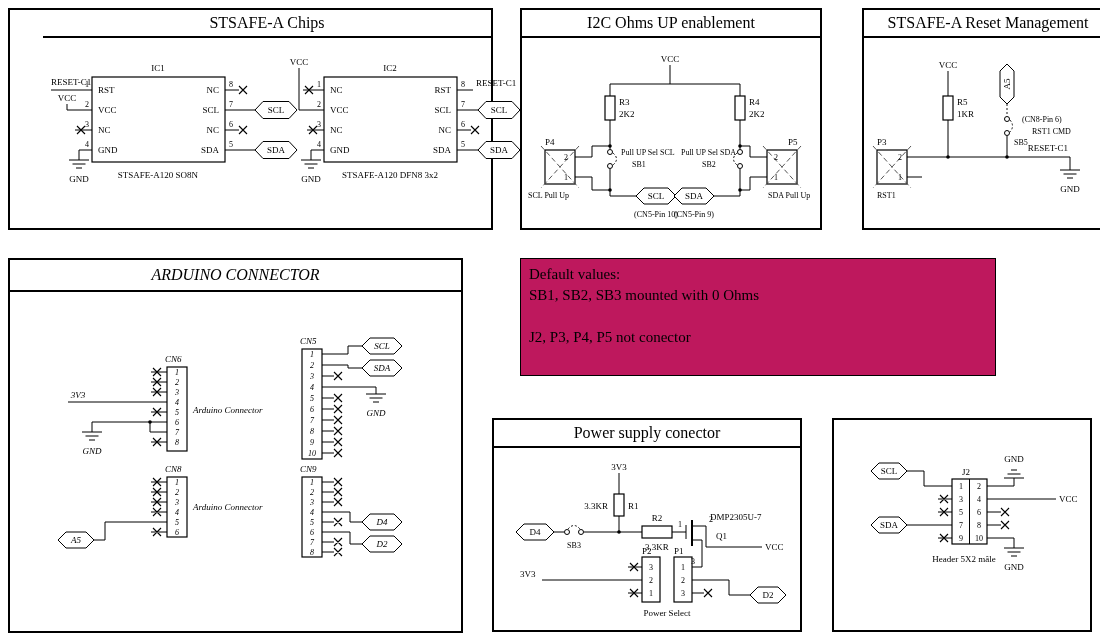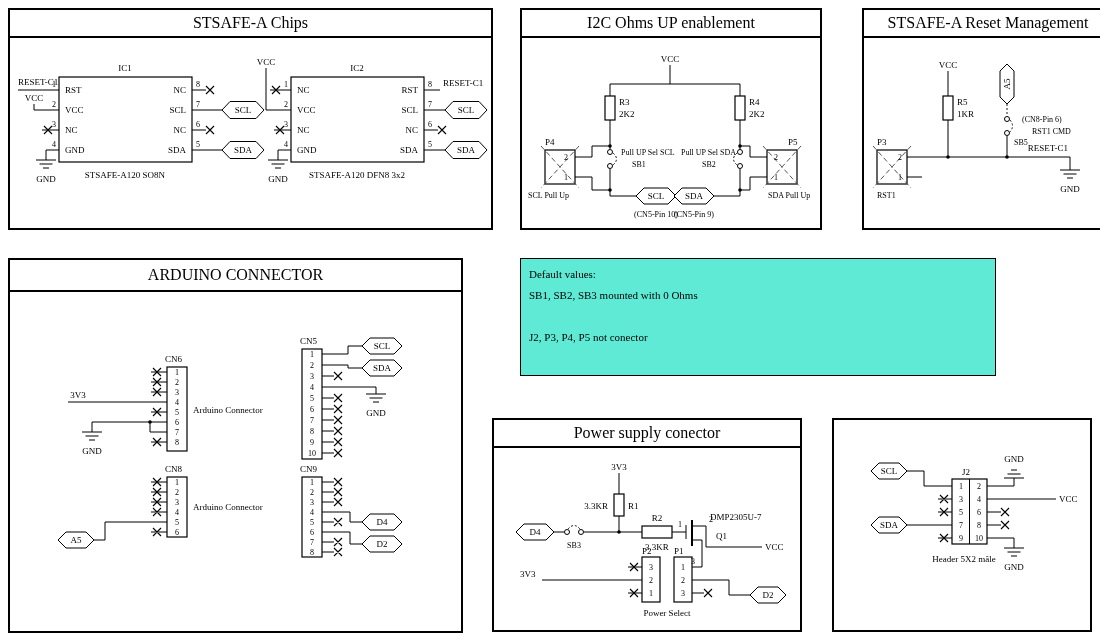--- a/index.html
+++ b/index.html
@@ -15,29 +15,29 @@
   svg text.pn { font-size:8px; }
   .w  { stroke:#000; stroke-width:1; fill:none; }
   .w2 { stroke:#000; stroke-width:2; fill:none; }
   .bx { stroke:#000; stroke-width:1.2; fill:none; }
   .hex{ stroke:#000; stroke-width:1; fill:#fff; }
   .xm { stroke:#000; stroke-width:1.1; fill:none; }
   .dx { stroke:#555; stroke-width:1; fill:none; stroke-dasharray:5 3; }
   .da { stroke:#000; stroke-width:0.9; fill:none; stroke-dasharray:2 2; }
   .sb { stroke:#000; stroke-width:1; fill:#fff; }
   .dot{ fill:#000; stroke:none; }
-  .defaults-box { position:absolute; border:1px solid #000; background:#5eead4; padding:5px 8px; font-size:11px; line-height:21px; }
+  .defaults-box { position:absolute; border:1px solid #000; background:#be185d; padding:5px 8px; font-size:15px; line-height:21px; }
   .dv-gap { height:21px; }
 </style>
 </head>
 <body>
 
 <div class="sheet">
 
-  <div class="panel" style="left:8px;top:8px;width:485px;height:222px;">
+  <div class="panel" style="left:8px;top:8px;width:485px;height:222px;padding-left:33px;">
     <div class="panel-title">STSAFE-A Chips</div>
     <svg width="481" height="190" viewBox="0 0 481 190">
       <g>
         <path class="w" d="M8,52 H49 M24,66 V72 H49 M32,92 H49 M49,112 H36 V122 M182,52 H196 M182,72 H212 M182,92 H196 M182,112 H212 M256,30 V72 H281 M260,52 H281 M264,92 H281 M281,112 H268 V122 M414,52 H430 M414,72 H435 M414,92 H428 M414,112 H435"></path>
       </g>
       <path class="w" d="M26,122 H46 M29.5,126 H42.5 M33,130 H39 M258,122 H278 M261.5,126 H274.5 M265,130 H271"></path>
       <path class="xm" d="M34,88 L42,96 M34,96 L42,88 M196,48 L204,56 M196,56 L204,48 M196,88 L204,96 M196,96 L204,88 M262,48 L270,56 M262,56 L270,48 M266,88 L274,96 M266,96 L274,88 M428,88 L436,96 M428,96 L436,88"></path>
 
       <g>
         <rect class="bx" x="49" y="39" width="133" height="85"></rect>
@@ -178,21 +178,21 @@
 
       <rect class="bx" x="13" y="112" width="30" height="34"></rect>
       <path class="dx" d="M9,108 L47,150 M47,108 L9,150"></path>
       <text x="13" y="107">P3</text>
       <text class="pn" x="36" y="122" text-anchor="middle">2</text>
       <text class="pn" x="36" y="142" text-anchor="middle">1</text>
       <text class="t8" x="13" y="160">RST1</text>
     </svg>
   </div>
 
-  <div class="panel" style="left:8px;top:258px;width:455px;height:375px;">
+  <div class="panel" style="left:8px;top:258px;width:455px;height:375px;font-style:italic;">
     <div class="panel-title tall">ARDUINO CONNECTOR</div>
     <svg width="451" height="339" viewBox="0 0 451 339">
       <path class="w" d="M58,110 H157 M157,130 H82 V140 M157,140 H140 V130 M141,80 H157 M141,90 H157 M141,100 H157 M141,120 H157 M141,150 H157 M312,62 H338 V54 H352 M312,73 H338 V76 H352 M312,95 H366 V102 M312,84 H324 M312,106 H324 M312,117 H324 M312,128 H324 M312,139 H324 M312,150 H324 M312,161 H324 M157,230 H95 V248 H84 M141,190 H157 M141,200 H157 M141,210 H157 M141,220 H157 M141,240 H157 M312,220 H340 V230 H352 M312,240 H340 V252 H352 M312,190 H324 M312,200 H324 M312,210 H324 M312,230 H324 M312,250 H324 M312,260 H324"></path>
       <path class="w" d="M72,140 H92 M75.5,144 H88.5 M79,148 H85 M356,102 H376 M359.5,106 H372.5 M363,110 H369"></path>
       <path class="xm" d="M143,76 L151,84 M143,84 L151,76 M143,86 L151,94 M143,94 L151,86 M143,96 L151,104 M143,104 L151,96 M143,116 L151,124 M143,124 L151,116 M143,146 L151,154 M143,154 L151,146 M324,80 L332,88 M324,88 L332,80 M324,102 L332,110 M324,110 L332,102 M324,113 L332,121 M324,121 L332,113 M324,124 L332,132 M324,132 L332,124 M324,135 L332,143 M324,143 L332,135 M324,146 L332,154 M324,154 L332,146 M324,157 L332,165 M324,165 L332,157 M143,186 L151,194 M143,194 L151,186 M143,196 L151,204 M143,204 L151,196 M143,206 L151,214 M143,214 L151,206 M143,216 L151,224 M143,224 L151,216 M143,236 L151,244 M143,244 L151,236 M324,186 L332,194 M324,194 L332,186 M324,196 L332,204 M324,204 L332,196 M324,206 L332,214 M324,214 L332,206 M324,226 L332,234 M324,234 L332,226 M324,246 L332,254 M324,254 L332,246 M324,256 L332,264 M324,264 L332,256"></path>
       <circle class="dot" cx="140" cy="130" r="1.8"></circle>
 
       <g>
         <rect class="bx" x="157" y="75" width="20" height="84"></rect>
         <text x="155" y="70">CN6</text>

